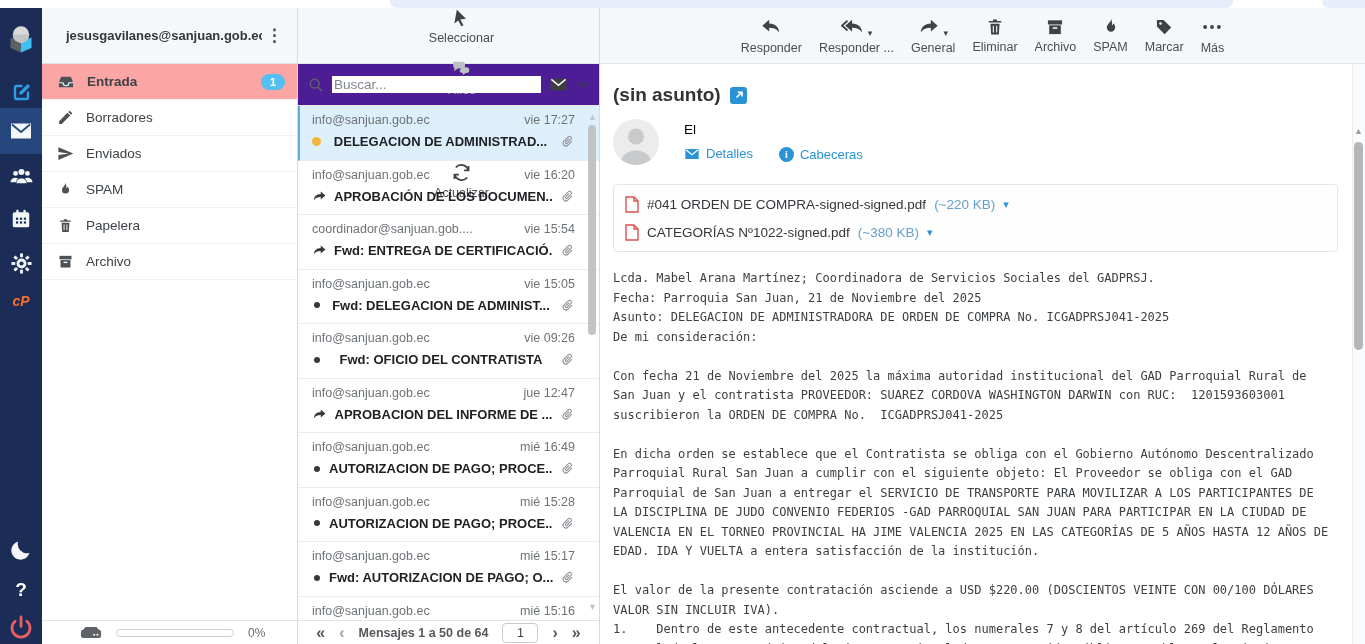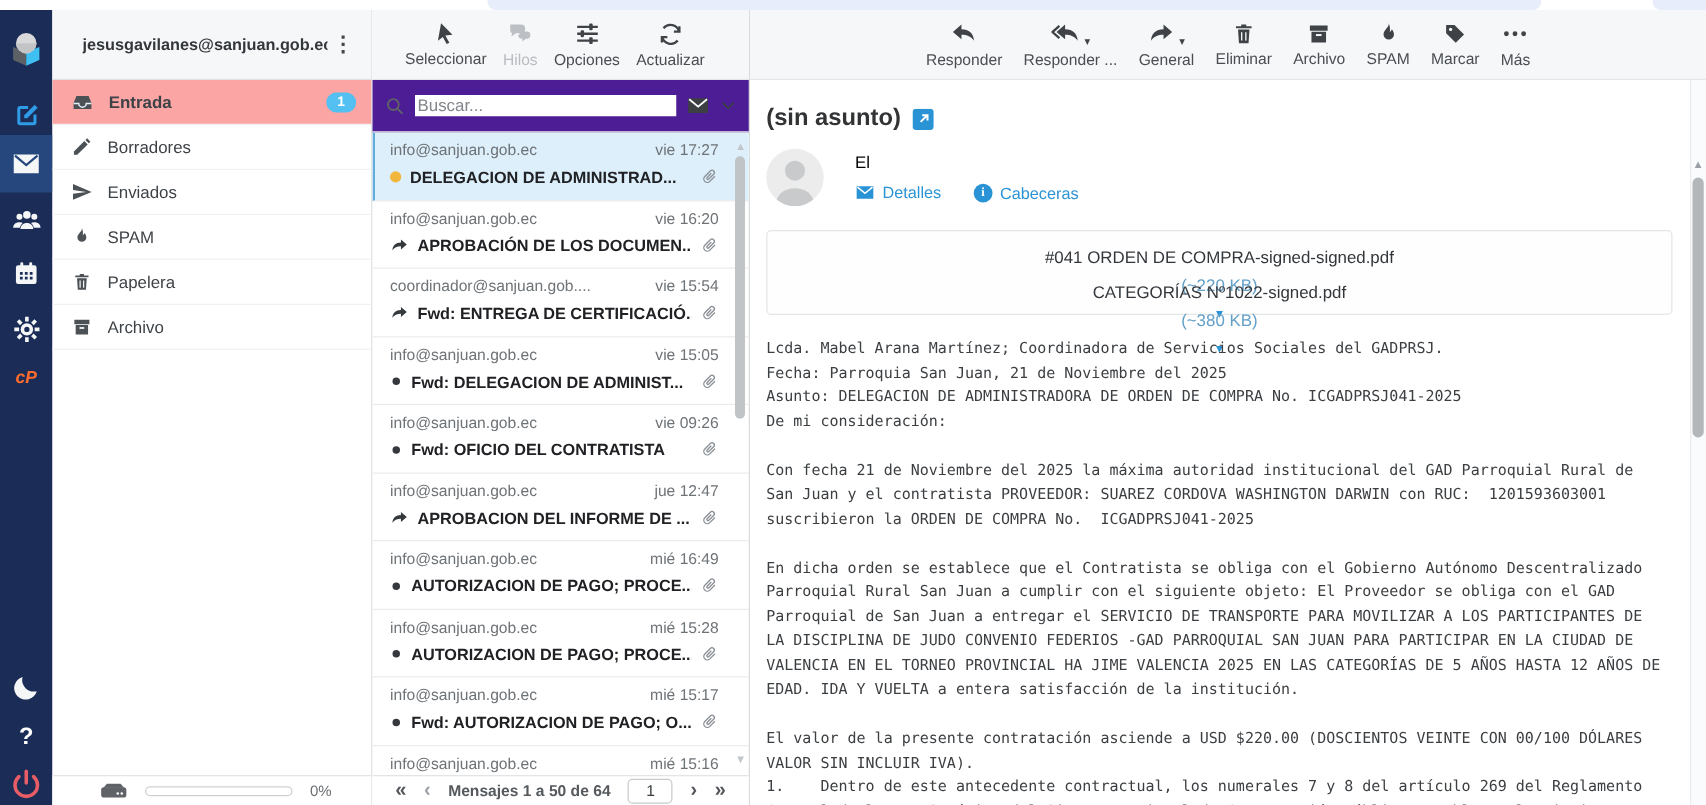--- a/index.html
+++ b/index.html
@@ -29,30 +29,30 @@
   .folder-row svg{fill:#4c5156;flex:none;}
   .folder-row.active{background:#fca5a5;font-weight:bold;}
   .folder-label{flex:1;white-space:nowrap;overflow:hidden;}
   .badge{background:#54c0f2;color:#fff;font-size:11px;font-weight:bold;border-radius:9px;padding:2px 9px;}
   #quota{position:absolute;left:0;bottom:0;width:100%;height:24px;border-top:1px solid #e2e4e6;display:flex;align-items:center;gap:14px;padding:0 22px 0 38px;background:#fff;}
   #quota-bar{width:118px;height:8px;border:1px solid #cdd0d3;border-radius:5px;background:#fff;}
   #quota-pct{font-size:12px;color:#6a6e72;}
 
   
   #list{position:absolute;left:298px;top:8px;width:302px;height:636px;background:#fff;border-right:1px solid #d8dadc;}
-  #list-toolbar{height:56px;background:#f6f7f8;border-bottom:1px solid #e4e6e8;display:flex;align-items:center;gap:13px;padding-left:26px;}
+  #list-toolbar{height:56px;background:#f6f7f8;border-bottom:1px solid #e4e6e8;display:flex;align-items:center;gap:13px;padding-left:26px;flex-direction:column;}
   .tbar-btn{display:flex;flex-direction:column;align-items:center;gap:3px;font-size:12.5px;color:#4a4e52;cursor:pointer;}
   .tbar-btn svg{fill:#3f4347;}
   .tbar-btn.disabled{color:#b8bcc0;}
   .tbar-btn.disabled svg{fill:#bcc0c4;}
   #search-bar{height:42px;border-bottom:1px solid #e4e6e8;display:flex;align-items:center;padding:0 10px 0 10px;gap:8px;background:#4c1d95;}
   #search-input{flex:1;border:none;outline:none;font-size:13.5px;color:#3c4043;font-family:"Liberation Sans",sans-serif;}
   #search-input::placeholder{color:#80868b;}
   #rows{position:absolute;left:0;top:98px;right:0;bottom:24px;overflow:hidden;}
-  .msg-row{height:54.5px;border-bottom:1px solid #ececee;padding:7px 24px 0 14px;position:relative;cursor:pointer;}
+  .msg-row{height:54.5px;border-bottom:1px solid #ececee;padding:7px 24px 0 14px;position:relative;cursor:pointer;text-align:center;}
   .msg-row.selected{background:#ddeffb;border-left:2px solid #61aede;padding-left:12px;}
   .row-l1{display:flex;justify-content:space-between;font-size:12.5px;color:#6e7377;}
   .row-sender{white-space:nowrap;overflow:hidden;max-width:185px;}
   .row-date{white-space:nowrap;}
   .row-l2{display:flex;align-items:center;gap:7px;margin-top:7px;}
   .row-subject{flex:1;font-size:13px;font-weight:bold;color:#202124;white-space:nowrap;overflow:hidden;}
   .dot-flag{width:9px;height:9px;border-radius:50%;background:#f2b63c;flex:none;}
   .dot-unread{width:6px;height:6px;border-radius:50%;background:#35393d;flex:none;margin:0 2px;}
   .fwd-ico{flex:none;}
   .fwd-ico svg{fill:#35393d;}
@@ -77,21 +77,21 @@
   #subject-line{display:flex;align-items:center;gap:9px;}
   #subject{font-size:19px;font-weight:bold;color:#313335;}
   #sender-block{display:flex;margin-top:13px;}
   #avatar{width:46px;height:46px;border-radius:50%;background:#ececec;overflow:hidden;flex:none;}
   #sender-info{margin-left:25px;padding-top:3px;}
   #sender-name{font-size:13.5px;color:#000000;}
   .hdr-links{display:flex;gap:26px;margin-top:9px;align-items:center;}
   .hdr-link{display:flex;align-items:flex-start;gap:6px;font-size:13px;color:#2a93d5;cursor:pointer;}
   .info-circ{width:15px;height:15px;border-radius:50%;background:#2a93d5;color:#fff;font-size:10px;font-weight:bold;display:flex;align-items:center;justify-content:center;font-family:"Liberation Serif",serif;}
   #attach-box{margin-top:19px;width:725px;border:1px solid #e3e5e7;border-radius:4px;background:#fefefe;padding:5px 11px;}
-  .attach-row{height:28px;display:flex;align-items:center;gap:8px;cursor:pointer;flex-direction:column;}
+  .attach-row{height:28px;display:flex;align-items:center;gap:8px;cursor:pointer;}
   .attach-name{font-size:13.5px;color:#33373b;}
   .attach-size{font-size:13.5px;color:#64a0c8;}
   .attach-caret{font-size:11px;color:#2a93d5;}
   #body-text{margin-top:17px;width:722px;font-family:"DejaVu Sans Mono","Liberation Mono",monospace;font-size:12px;line-height:19.5px;color:#3c3f42;}
   .para{white-space:pre-wrap;margin:0 0 19.5px 0;}
 </style>
 </head>
 <body>
 
 <div id="app">

